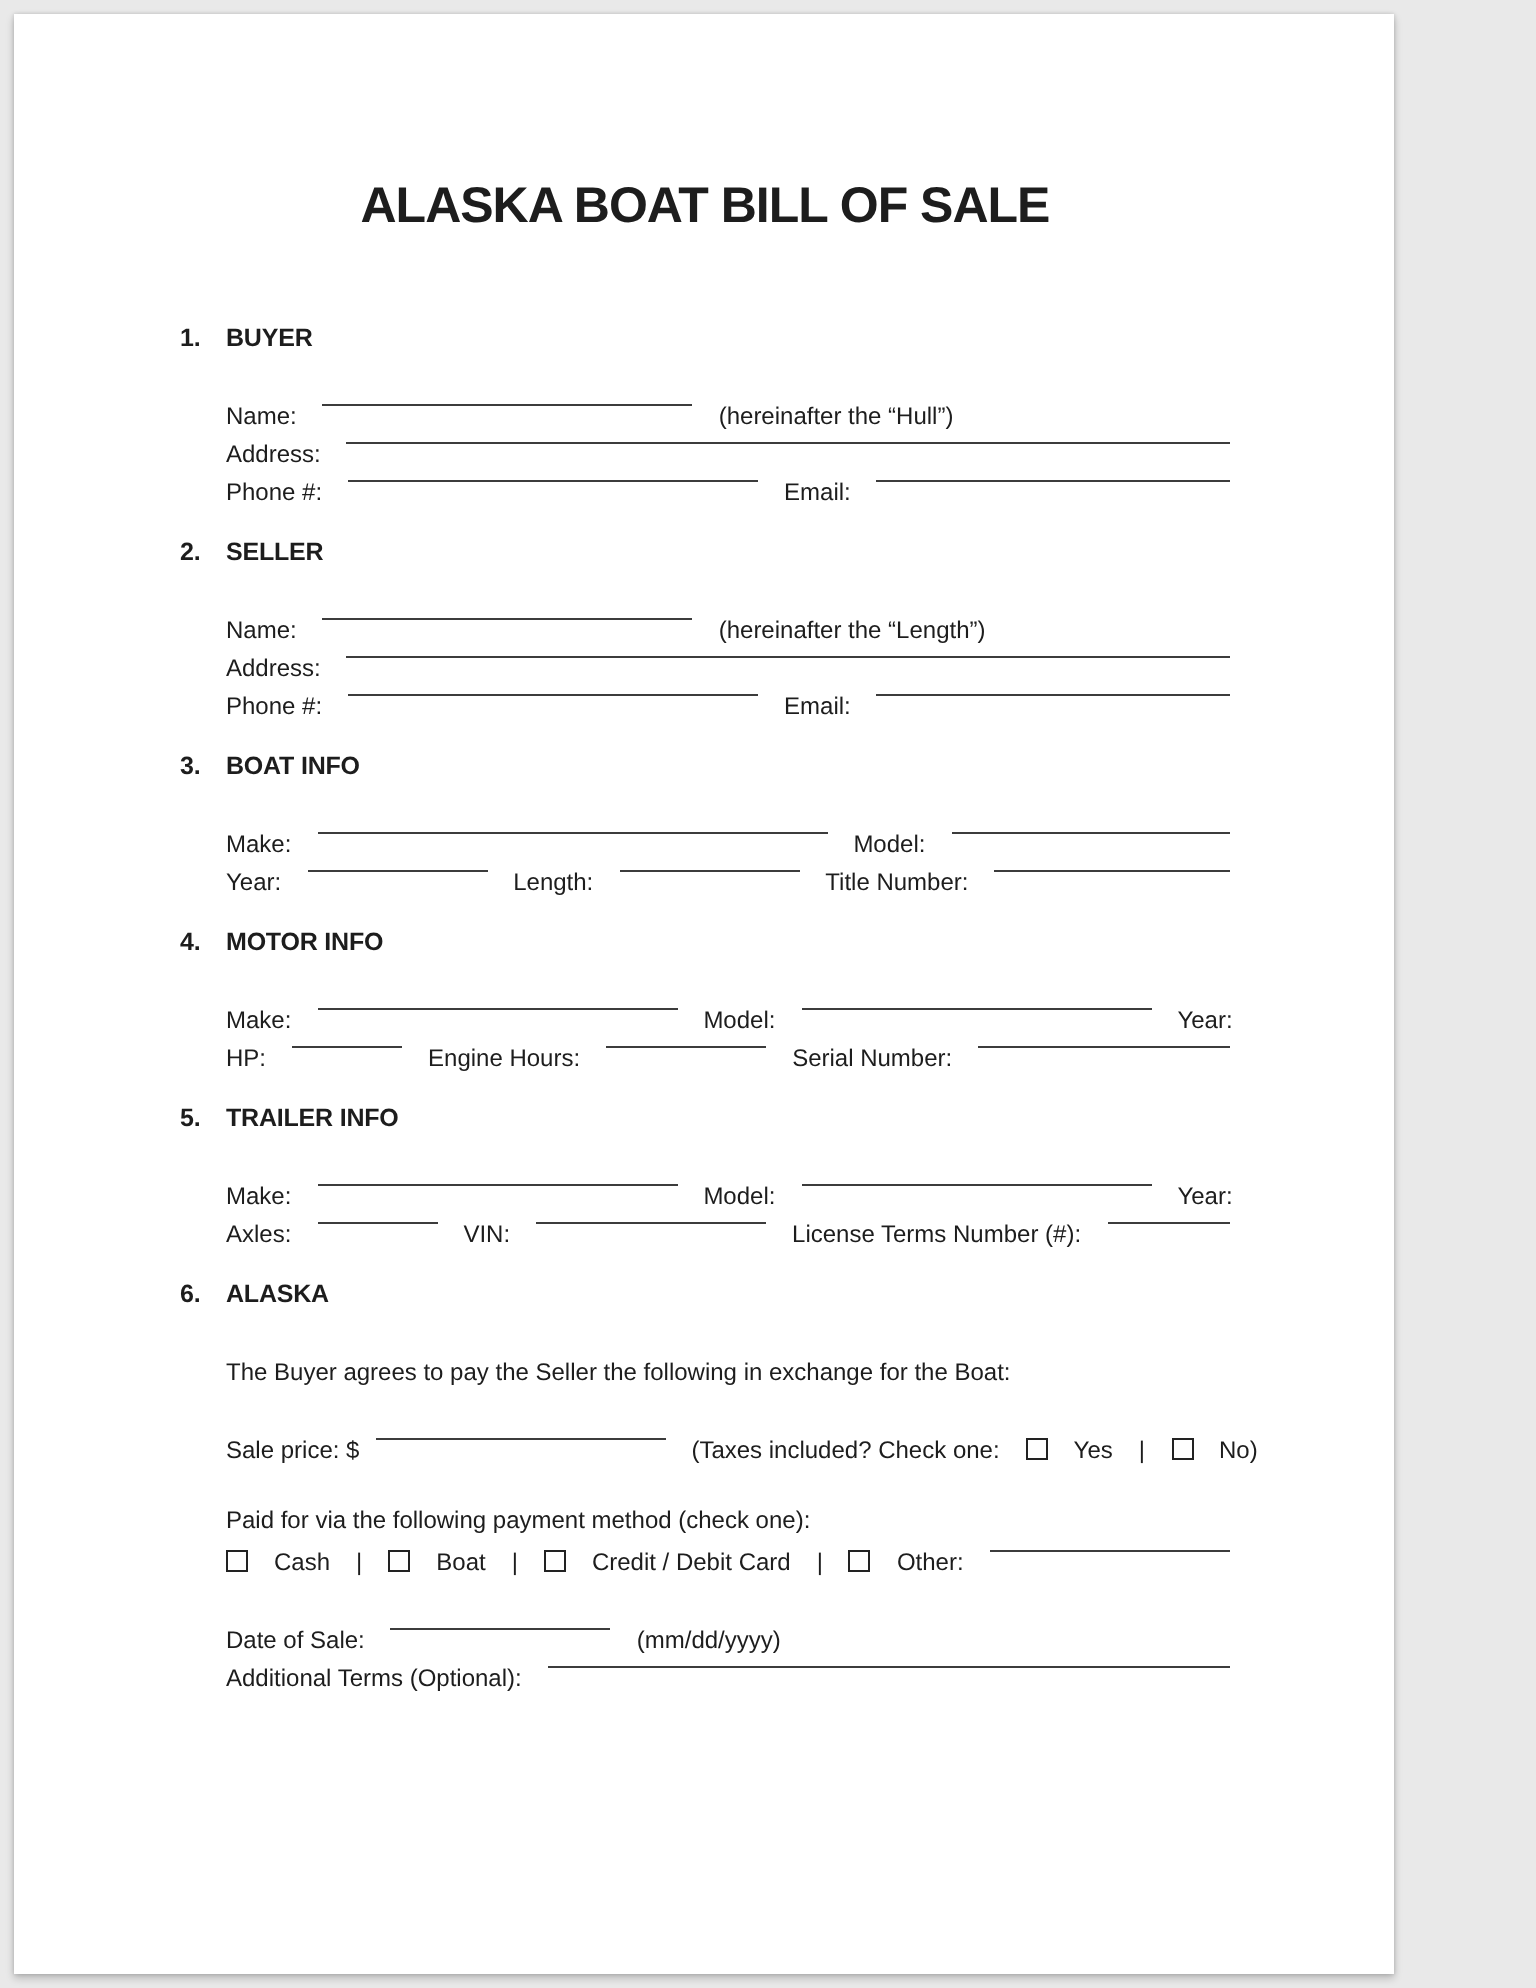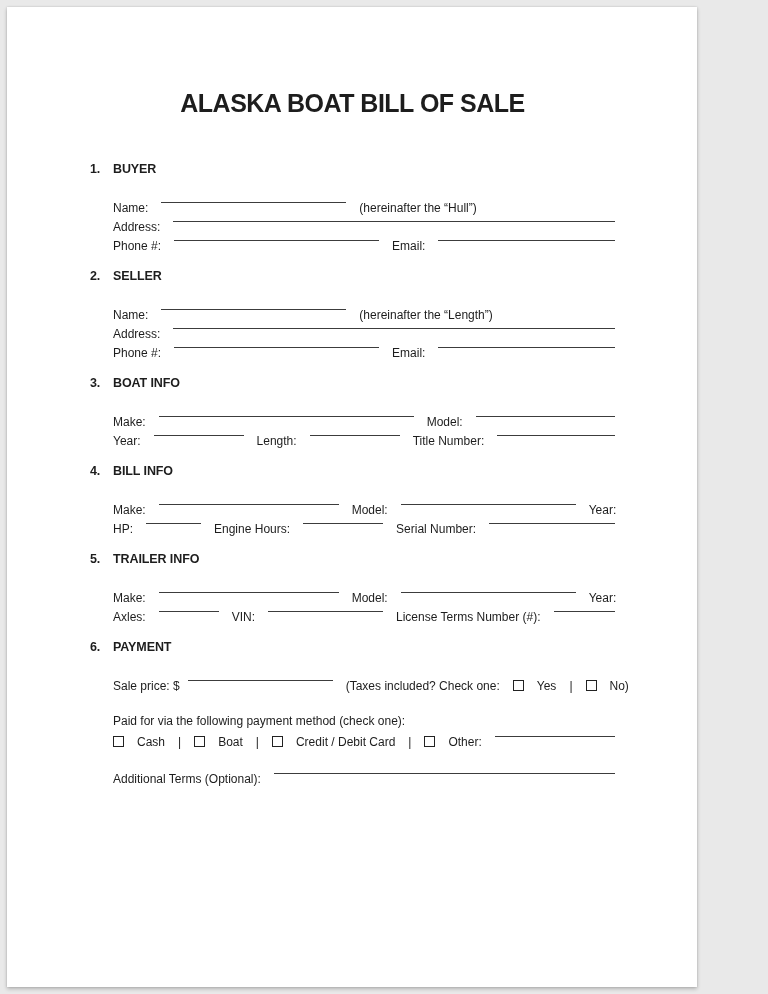--- a/index.html
+++ b/index.html
@@ -66,21 +66,21 @@
   .w205{width:205px}.w255{width:255px}
   .tight{margin-left:-5px;}
   .cb{
     flex:none;
     width:9px;height:9px;
     border:1.5px solid #222;
     align-self:center;
     margin-top:-2px;
   }
   .mt16{margin-top:16px}
-  .mt18{margin-top:18px}
+  .mt18{}
   .mt20{margin-top:20px}
   .mt2{margin-top:2px}
 </style>
 </head>
 <body>
 
 <div class="page">
 
   <h1 class="title">ALASKA BOAT BILL OF SALE</h1>
 
@@ -151,21 +151,21 @@
         <span class="blank w90"></span>
         <span class="lbl">Title Number:</span>
         <span class="blank fill"></span>
       </div>
     </div>
   </div>
 
   <div class="section">
     <div class="heading">
       <span class="num">4.</span>
-      <span>BILL INFO</span>
+      <span>MOTOR INFO</span>
     </div>
     <div class="rows">
       <div class="row">
         <span class="lbl">Make:</span>
         <span class="blank w180"></span>
         <span class="lbl">Model:</span>
         <span class="blank w175"></span>
         <span class="lbl">Year:</span>
         <span class="blank fill"></span>
       </div>
@@ -201,23 +201,26 @@
         <span class="blank w115"></span>
         <span class="lbl">License Terms Number (#):</span>
         <span class="blank fill"></span>
       </div>
     </div>
   </div>
 
   <div class="section">
     <div class="heading">
       <span class="num">6.</span>
-      <span>PAYMENT</span>
-    </div>
-    <div class="rows">
+      <span>ALASKA</span>
+    </div>
+    <div class="rows">
+      <div class="row">
+        <span class="lbl">The Buyer agrees to pay the Seller the following in exchange for the Boat:</span>
+      </div>
       <div class="row mt20">
         <span class="lbl">Sale price: $</span>
         <span class="blank w145 tight"></span>
         <span class="lbl">(Taxes included? Check one:</span>
         <span class="cb"></span>
         <span class="lbl">Yes</span>
         <span class="lbl">|</span>
         <span class="cb"></span>
         <span class="lbl">No)</span>
       </div>
@@ -231,20 +234,25 @@
         <span class="cb"></span>
         <span class="lbl">Boat</span>
         <span class="lbl">|</span>
         <span class="cb"></span>
         <span class="lbl">Credit / Debit Card</span>
         <span class="lbl">|</span>
         <span class="cb"></span>
         <span class="lbl">Other:</span>
         <span class="blank fill"></span>
       </div>
+      <div class="row mt20">
+        <span class="lbl">Date of Sale:</span>
+        <span class="blank w110"></span>
+        <span class="lbl">(mm/dd/yyyy)</span>
+      </div>
       <div class="row mt18">
         <span class="lbl">Additional Terms (Optional):</span>
         <span class="blank fill"></span>
       </div>
     </div>
   </div>
 
 </div>
 
 </body></html>

